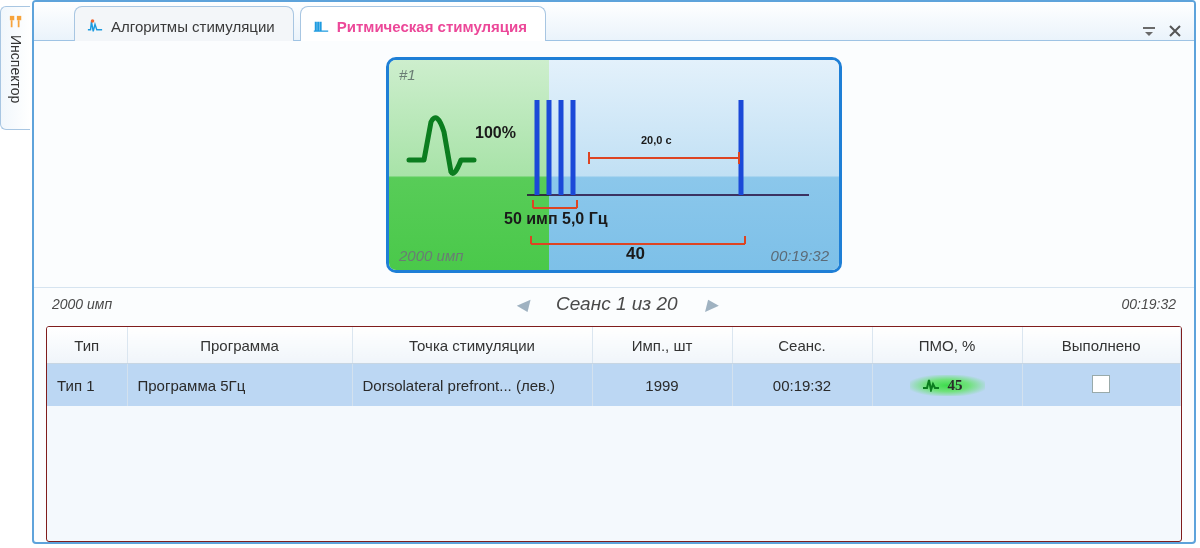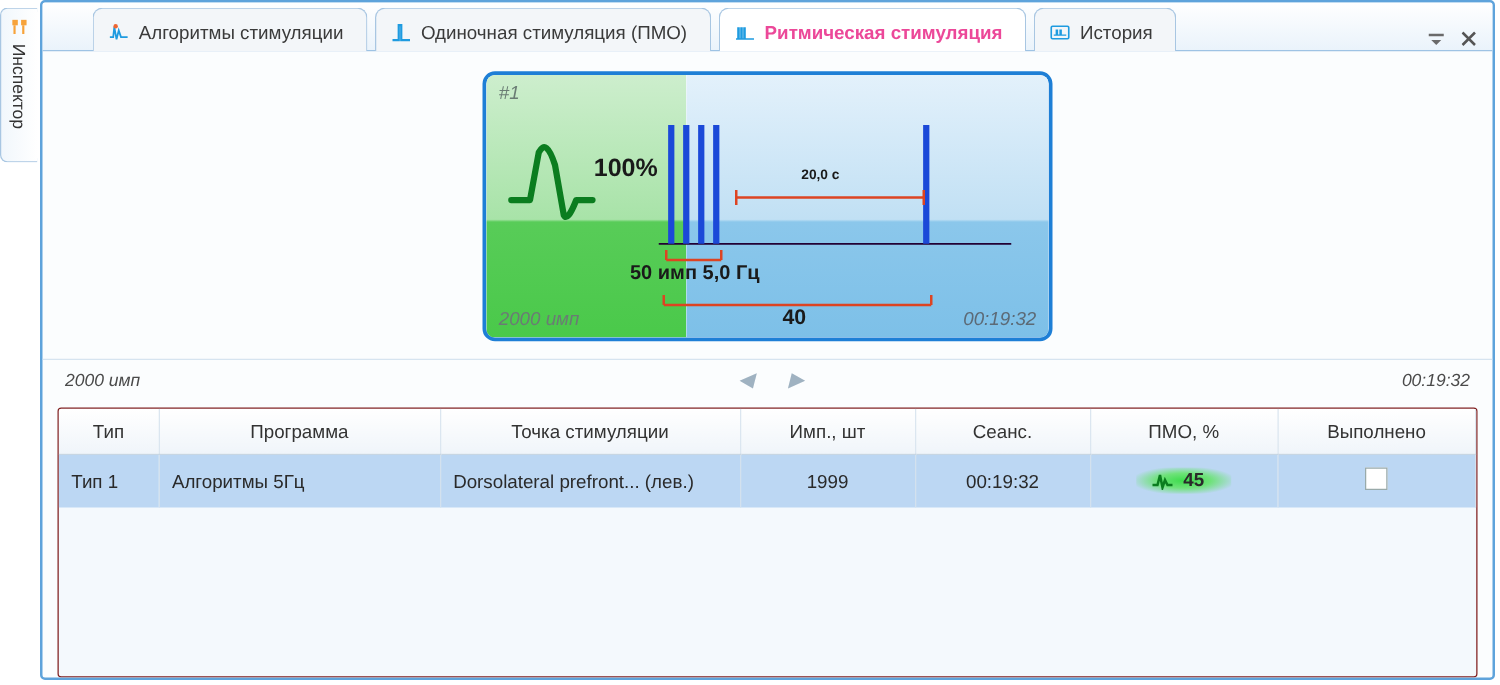--- a/index.html
+++ b/index.html
@@ -44,21 +44,21 @@
   .session-bar .center{flex:1;display:flex;justify-content:center;align-items:center;gap:28px;font-size:18px;}
   .session-bar .nav-arrow{color:#9fb2c1;cursor:pointer;font-size:16px;}
 
   
   .tbl-wrap{margin:6px 12px 0 12px;border:1px solid #7f1d1d;border-radius:3px;background:#f4f9fd;flex:1;overflow:hidden;}
   table{width:100%;border-collapse:collapse;table-layout:fixed;}
   thead th{background:linear-gradient(to bottom,#fff,#f0f5fa);border-bottom:1px solid #c7d6e3;border-right:1px solid #dbe6f0;height:34px;font-weight:400;color:#333;font-size:15px;}
   tbody td{height:40px;border-right:1px solid #d3e1ee;text-align:center;font-size:15px;color:#2a2a2a;}
   tbody tr.sel{background:var(--row-sel);}
   td.left{text-align:left;padding-left:10px;}
-  .pmo-chip{display:inline-flex;align-items:center;gap:8px;background:radial-gradient(ellipse at center,#3ddc4c 0%,#6fe27a 40%,rgba(210,240,220,0) 78%);padding:2px 22px 2px 12px;border-radius:4px;font-weight:700;}
+  .pmo-chip{display:inline-flex;align-items:center;gap:8px;background:radial-gradient(ellipse at center,#3ddc4c 0%,#6fe27a 40%,rgba(210,240,220,0) 78%);padding:2px 22px 2px 12px;border-radius:4px;font-weight:700;font-family:Liberation Serif, serif;}
   .pmo-chip svg{width:18px;height:14px;}
   .chk{width:16px;height:16px;border:1px solid #9aa;background:#fff;display:inline-block;}
 </style>
 </head>
 <body>
 
 <div class="container">
 
   <div class="inspector-tab">
     <span class="insp-icon">
@@ -77,44 +77,27 @@
     <div class="tabbar">
       <div class="tab">
         <span class="ticon">
           <svg viewBox="0 0 18 16">
               <path d="M1 12 L4 12 L5 3 L7 14 L9 6 L11 12 L17 12" fill="none" stroke="#1e9be0" stroke-width="1.6"></path>
               <circle cx="6.2" cy="2.2" r="2" fill="#e63"></circle>
             </svg>
         </span>
         <span>Алгоритмы стимуляции</span>
       </div>
-      <div class="tab">
-        <span class="ticon">
-          <svg viewBox="0 0 16 16">
-              <path d="M1 14 L6 14 L6 2 L8 2 L8 14 L15 14" fill="none" stroke="#1e9be0" stroke-width="1.8"></path>
-            </svg>
-        </span>
-        <span>Одиночная стимуляция (ПМО)</span>
-      </div>
       <div class="tab active">
         <span class="ticon">
           <svg viewBox="0 0 20 16">
               <path d="M1 14 L3 14 L3 3 L4 3 L4 14 L6 14 L6 3 L7 3 L7 14 L9 14 L9 3 L10 3 L10 14 L19 14" fill="none" stroke="#1e9be0" stroke-width="1.6"></path>
             </svg>
         </span>
         <span>Ритмическая стимуляция</span>
-      </div>
-      <div class="tab">
-        <span class="ticon">
-          <svg viewBox="0 0 16 16">
-              <rect x="1" y="3" width="14" height="10" rx="1" fill="none" stroke="#1e9be0" stroke-width="1.3"></rect>
-              <path d="M3 10 L5 10 L5 6 L6 6 L6 10 L8 10 L8 6 L9 6 L9 10 L13 10" fill="none" stroke="#1e9be0" stroke-width="1"></path>
-            </svg>
-        </span>
-        <span>История</span>
       </div>
       <div class="right-controls">
         <span class="ctrl-btn">
           <svg width="14" height="14" viewBox="0 0 14 14">
               <rect x="1" y="3" width="12" height="2" fill="#6a6a6a"></rect>
               <path d="M3 8 L7 12 L11 8 Z" fill="#6a6a6a"></path>
             </svg>
         </span>
         <span class="ctrl-btn">
           <svg width="12" height="12" viewBox="0 0 12 12">
@@ -169,33 +152,34 @@
           <line x1="144" y1="148" x2="188" y2="148" stroke="#d42" stroke-width="2"></line>
           <line x1="144" y1="140" x2="144" y2="148" stroke="#d42" stroke-width="2"></line>
           <line x1="188" y1="140" x2="188" y2="148" stroke="#d42" stroke-width="2"></line>
 
           <line x1="142" y1="184" x2="356" y2="184" stroke="#d42" stroke-width="2"></line>
           <line x1="142" y1="176" x2="142" y2="184" stroke="#d42" stroke-width="2"></line>
           <line x1="356" y1="176" x2="356" y2="184" stroke="#d42" stroke-width="2"></line>
         </svg>
 
         <span class="diag-label" style="top:6px;left:10px;">#1</span>
-        <span class="diag-label diag-bold" style="top:64px;left:86px;font-size:20px;">100%</span>
+        <span class="diag-label diag-bold" style="top:64px;left:86px;font-size:16px;">100%</span>
         <span class="diag-label diag-bold" style="top:74px;left:252px;font-size:11px;">20,0 с</span>
         <span class="diag-label diag-bold" style="top:150px;left:115px;font-size:16px;">50 имп 5,0 Гц</span>
         <span class="diag-label" style="bottom:6px;left:10px;font-size:15px;">2000 имп</span>
         <span class="diag-label diag-bold" style="bottom:6px;left:237px;font-size:17px;">40</span>
         <span class="diag-time">00:19:32</span>
       </div>
     </div>
 
     <div class="session-bar">
       <span>2000 имп</span>
       <div class="center">
         <span class="nav-arrow">◀</span>
+        <span style="font-size:19px;">Сеанс 1 из 20</span>
         <span class="nav-arrow">▶</span>
       </div>
       <span>00:19:32</span>
     </div>
 
     <div class="tbl-wrap">
       <table>
         <colgroup>
           <col style="width:80px">
             <col style="width:225px">
@@ -212,21 +196,21 @@
             <th>Точка стимуляции</th>
             <th>Имп., шт</th>
             <th>Сеанс.</th>
             <th>ПМО, %</th>
             <th>Выполнено</th>
           </tr>
         </thead>
         <tbody>
           <tr class="sel">
             <td class="left">Тип 1</td>
-            <td class="left">Алгоритмы 5Гц</td>
+            <td class="left">Программа 5Гц</td>
             <td class="left">Dorsolateral prefront...  (лев.)</td>
             <td>1999</td>
             <td>00:19:32</td>
             <td>
               <span class="pmo-chip">
                 <svg viewBox="0 0 18 14">
                     <path d="M1 10 L5 10 L7 2 L9 12 L11 6 L13 10 L17 10" fill="none" stroke="#0b7d1f" stroke-width="2"></path>
                   </svg>
                 <span>45</span>
               </span>

